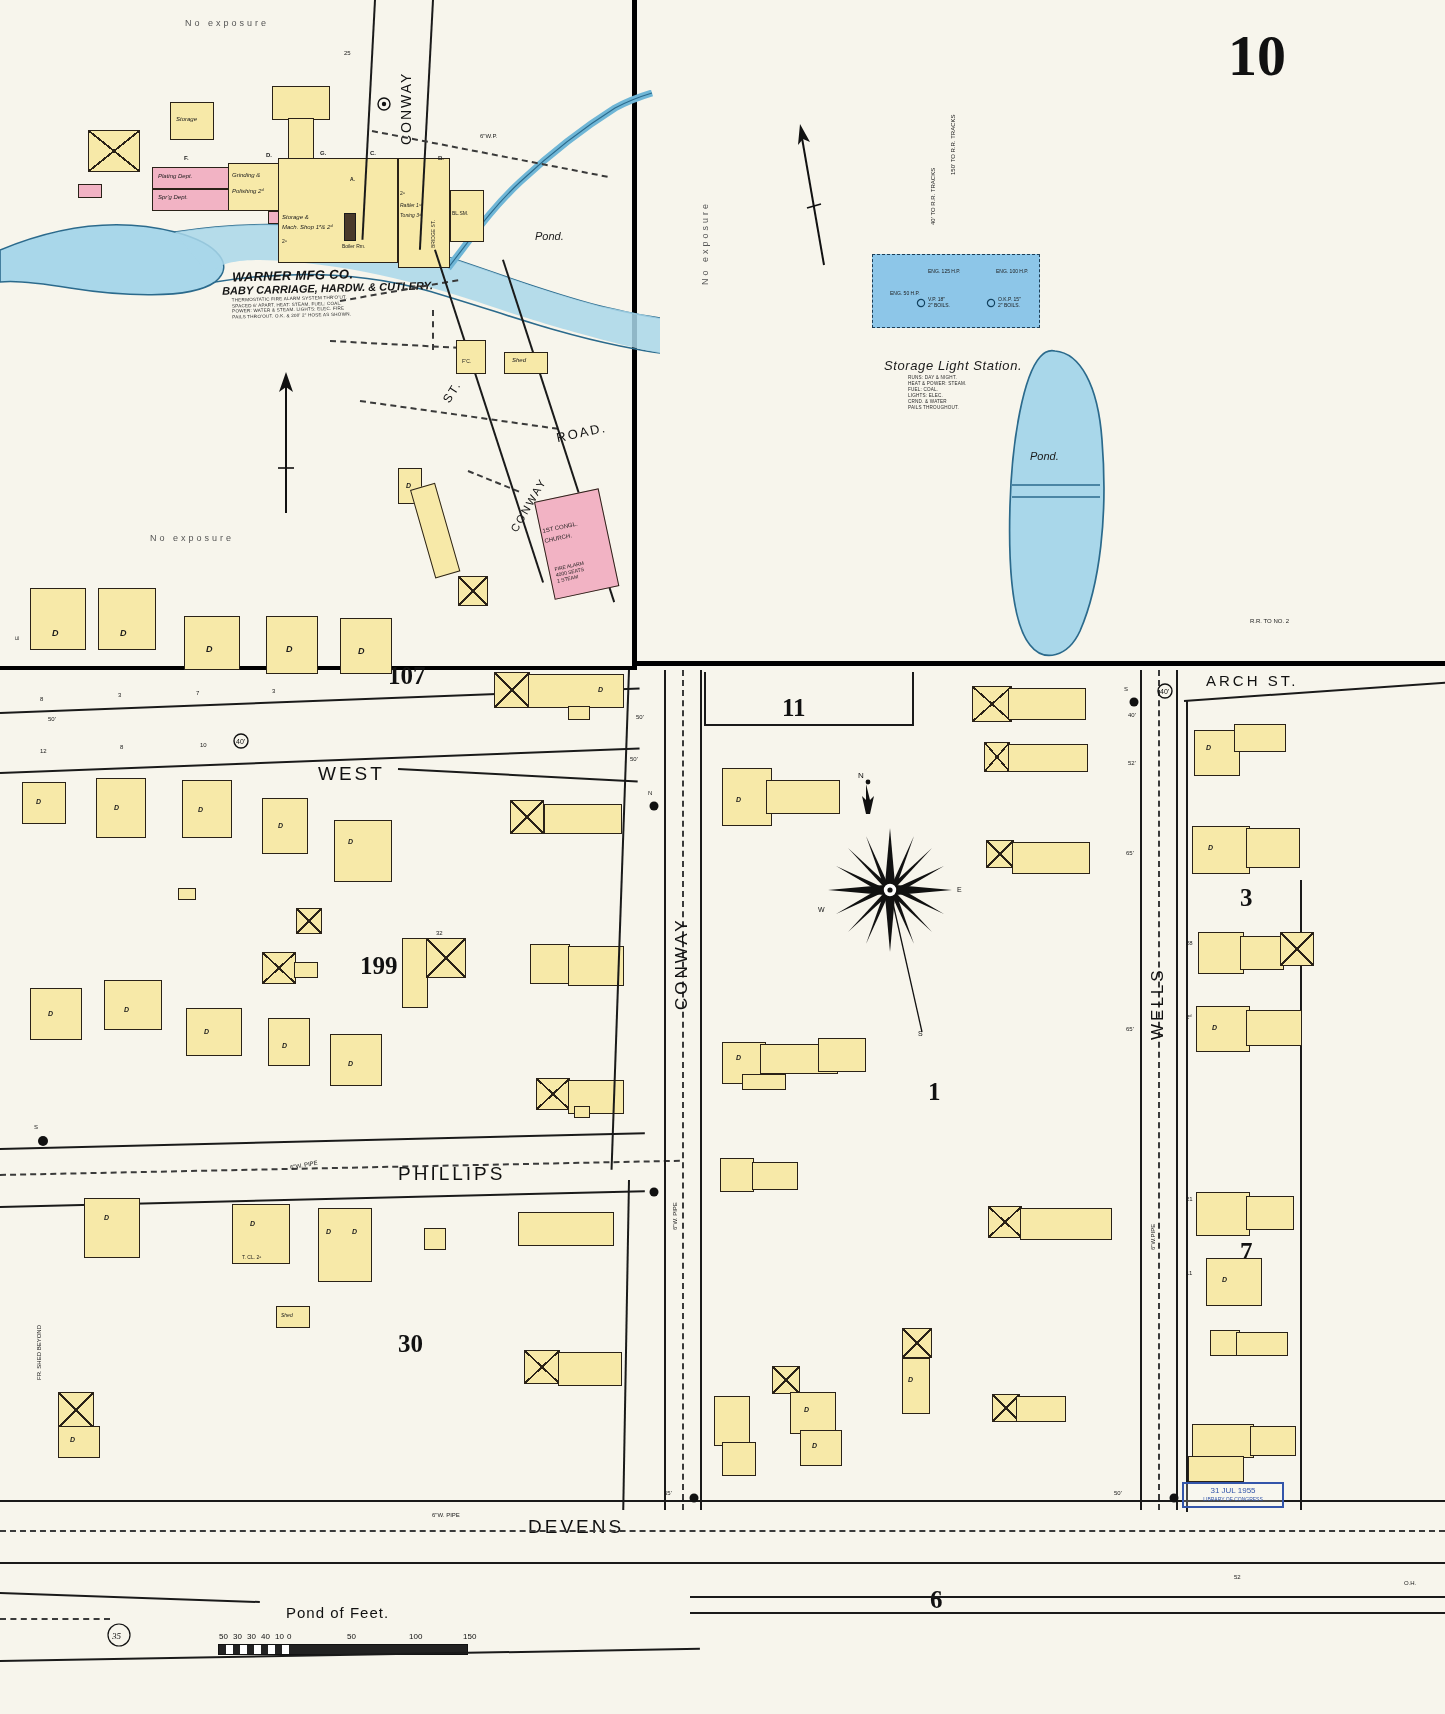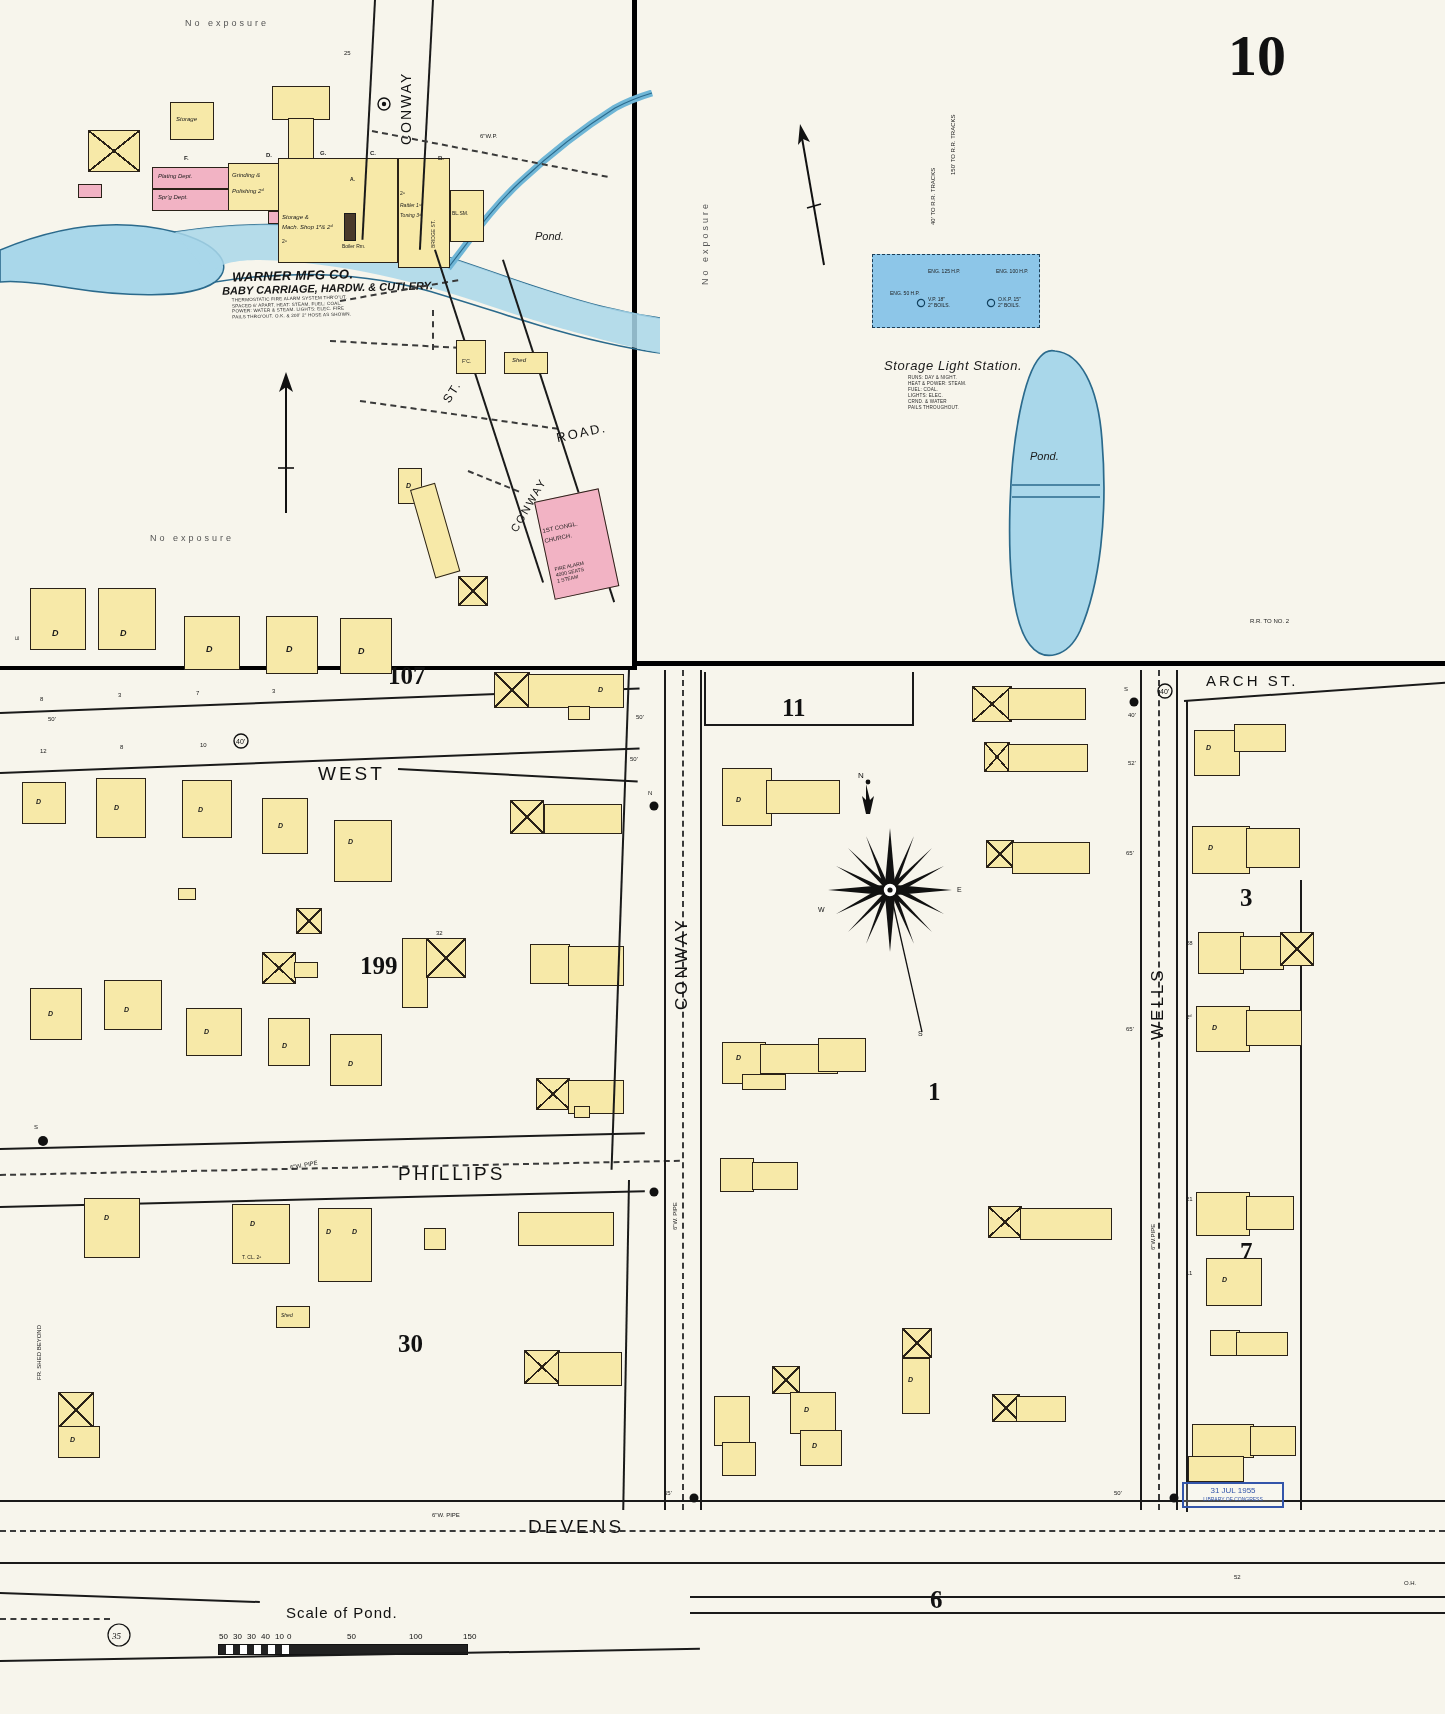--- a/index.html
+++ b/index.html
@@ -571,21 +571,21 @@
   <div class="lbl tiny" style="left:1234px;top:1574px;">52</div>
   <div class="lbl tiny" style="left:1404px;top:1580px;">O.H.</div>
 
   <div id="stamp" style="left:1182px;top:1482px;width:92px;">
     <div>31 JUL 1955</div>
     <div style="font-size:5px;">LIBRARY OF CONGRESS</div>
   </div>
   <div class="bldg frame" style="left:1188px;top:1456px;width:56px;height:26px;"></div>
 
   <div id="scalebar" style="left:218px;top:1626px;width:250px;">
-    <div class="sb-title" style="position:absolute;left:68px;top:-22px;">Scale of Pond.</div>
+    <div class="sb-title" style="position:absolute;left:68px;top:-22px;">Pond of Feet.</div>
     <div class="bar" style="position:relative;top:18px;">
       <span class="tick" style="left:0px;">50</span>
       <span class="tick" style="left:14px;">30</span>
       <span class="tick" style="left:28px;">30</span>
       <span class="tick" style="left:42px;">40</span>
       <span class="tick" style="left:56px;">10</span>
       <span class="tick" style="left:68px;">0</span>
       <span class="tick" style="left:128px;">50</span>
       <span class="tick" style="left:190px;">100</span>
       <span class="tick" style="left:244px;">150</span>

